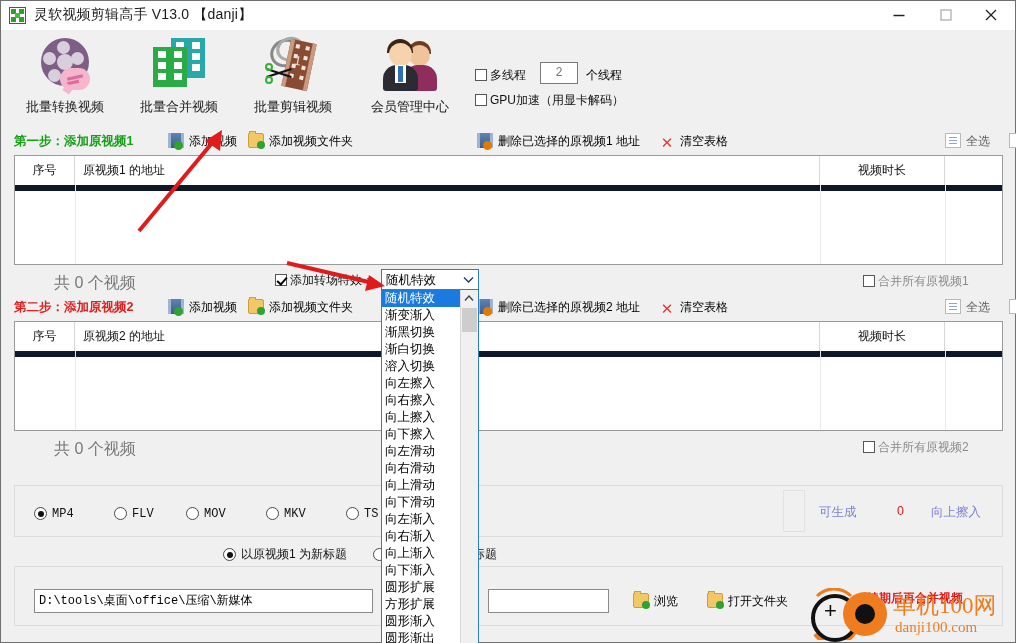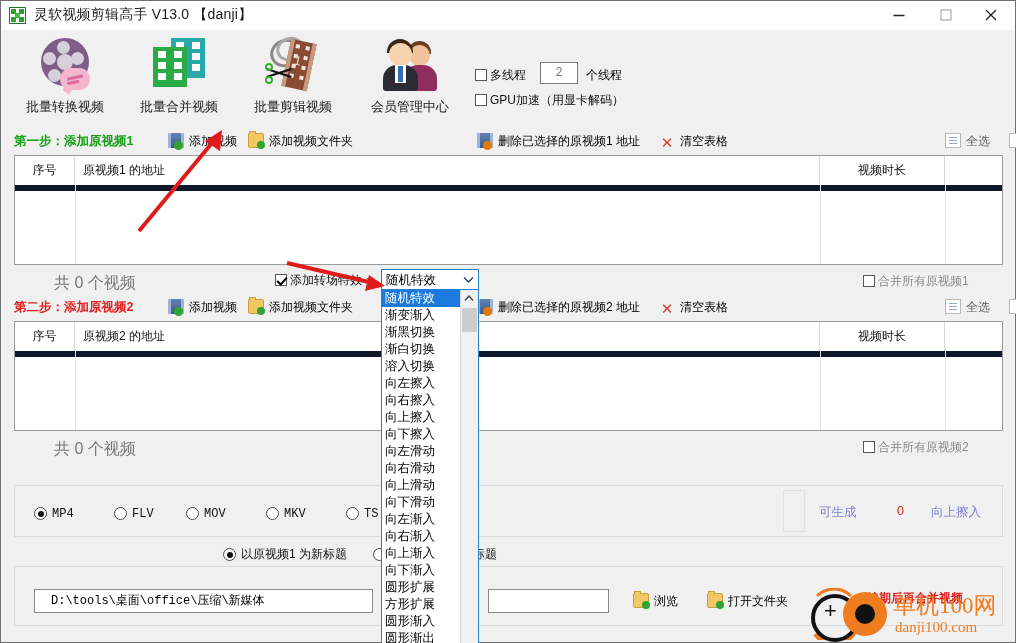--- a/index.html
+++ b/index.html
@@ -143,21 +143,21 @@
 
   
   .panel{position:absolute;left:13px;width:989px;border:1px solid #dcdcdc;background:#f0f0f0;box-sizing:border-box;}
   .radio{position:absolute;font-size:12px;color:#111;white-space:nowrap;cursor:default;font-family:"Liberation Mono","DejaVu Sans Mono",monospace;}
   .radio .rb{display:inline-block;width:13px;height:13px;border:1px solid #4a4a4a;border-radius:50%;background:#fff;vertical-align:-3px;margin-right:5px;position:relative;box-sizing:border-box;}
   .radio .rb.on:after{content:"";position:absolute;left:2.5px;top:2.5px;width:6px;height:6px;border-radius:50%;background:#111;}
   .radio.cn{font-family:"Liberation Sans","DejaVu Sans",sans-serif;}
   .gen{position:absolute;font-size:12.5px;color:#7b7fd0;}
   .smallbox{position:absolute;border:1px solid #e2e2e2;background:#f0f0f0;box-sizing:border-box;}
 
-  .pathbox{position:absolute;height:24px;border:1px solid #8a8a8a;background:#fff;box-sizing:border-box;font-family:"Liberation Mono","DejaVu Sans Mono",monospace;font-size:12px;line-height:22px;padding-left:16px;color:#000;overflow:hidden;white-space:nowrap;}
+  .pathbox{position:absolute;height:24px;border:1px solid #8a8a8a;background:#fff;box-sizing:border-box;font-family:"Liberation Mono","DejaVu Sans Mono",monospace;font-size:12px;line-height:22px;padding-left:4px;color:#000;overflow:hidden;white-space:nowrap;}
   .renew{position:absolute;color:#e01b1b;font-weight:bold;font-size:12px;white-space:nowrap;}
 
   
   .wm{position:absolute;right:4px;bottom:2px;width:206px;height:52px;}
   .wm .ring{position:absolute;border-radius:50%;}
   .wm .r1{left:6px;top:6px;width:40px;height:40px;border:4px solid #111;}
   .wm .r1:after{content:"+";position:absolute;left:9px;top:2px;font-size:22px;line-height:22px;color:#111;}
   .wm .r2{left:38px;top:4px;width:44px;height:44px;background:#f07c20;}
   .wm .r2:after{content:"";position:absolute;left:12px;top:12px;width:20px;height:20px;border-radius:50%;background:#111;}
   .wm .arcs{position:absolute;left:0;top:0;}

